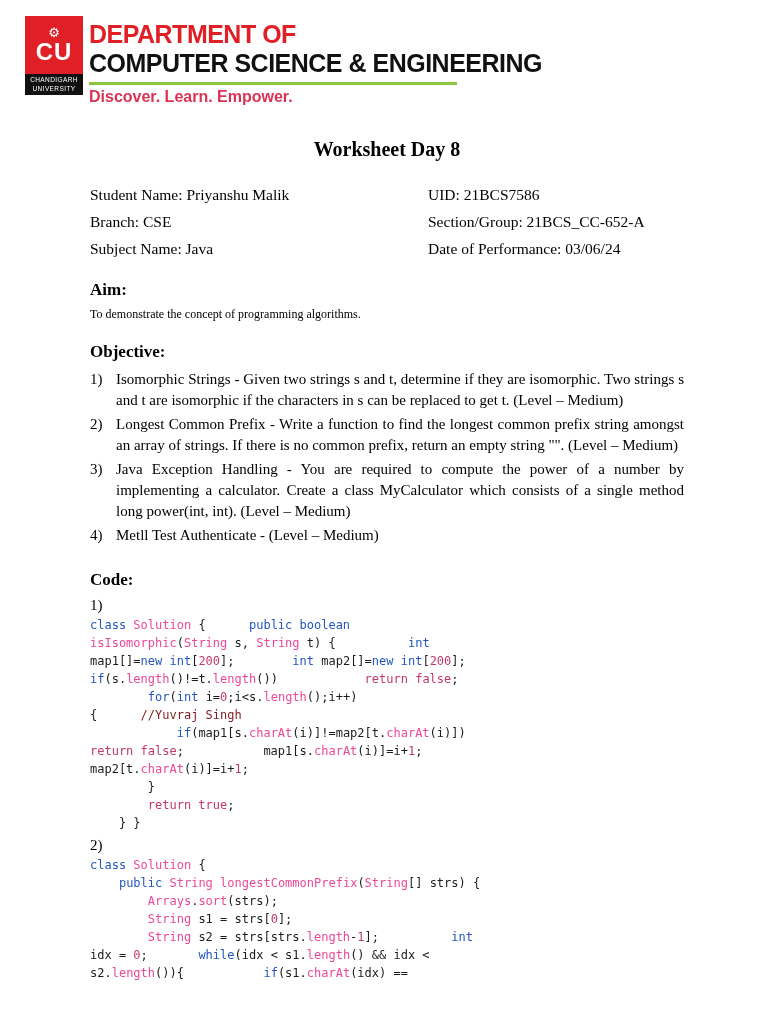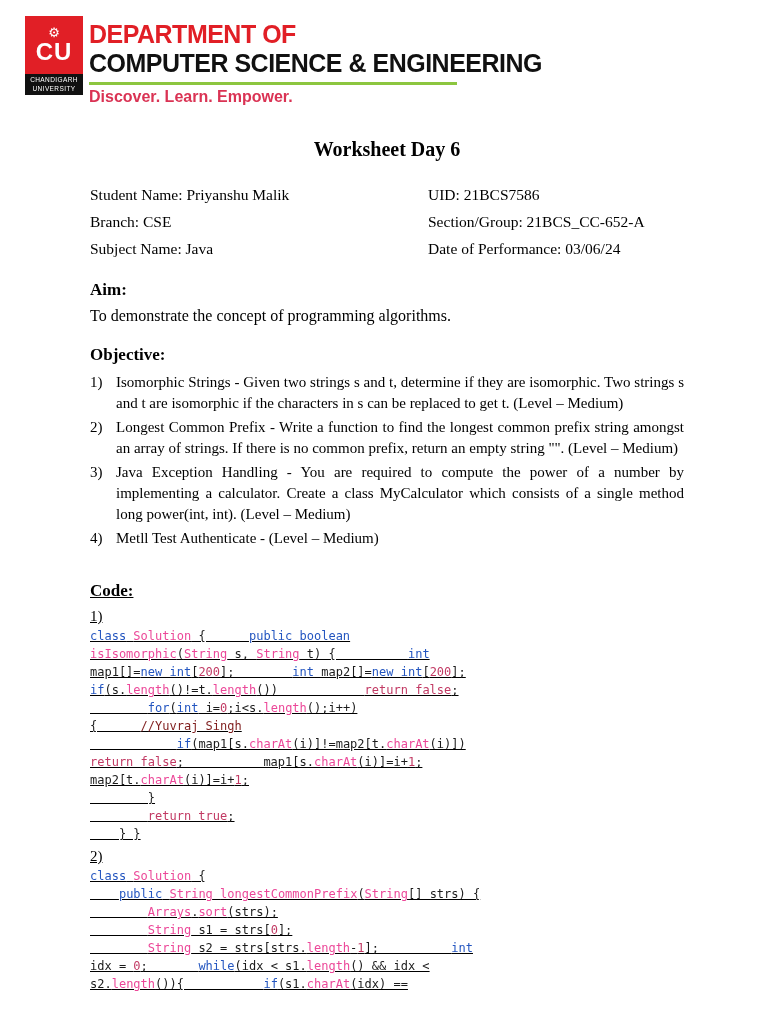--- a/index.html
+++ b/index.html
@@ -27,27 +27,27 @@
 
   
   .content{position:absolute;left:90px;top:138px;width:594px;}
   .title{font-size:20px;font-weight:bold;text-align:center;margin:0 0 24px;}
 
   .info-grid{display:grid;grid-template-columns:338px 1fr;row-gap:6px;font-size:15.5px;line-height:1.35;}
   .info-cell b{font-weight:normal;}
 
   .sec{margin-top:20px;}
   .sec h2{font-size:17px;font-weight:bold;margin:0 0 7px;}
-  .aim-text{font-size:16px;margin:0;}
+  .aim-text{font-size:12px;margin:0;}
 
   .obj-item{display:flex;font-size:15px;line-height:1.43;margin-bottom:2px;}
   .obj-num{width:26px;flex-shrink:0;}
   .obj-text{text-align:justify;}
 
-  .sec-code{margin-top:32px;text-decoration:underline;}
+  .sec-code{margin-top:24px;}
   .code-label{font-size:15px;margin:5px 0 2px;}
   .code-block{font-family:"DejaVu Sans Mono","Liberation Mono",monospace;
               font-size:12px;line-height:18px;white-space:pre;color:#1b1b1b;}
   .code-line{min-height:18px;}
   .tok-k{color:#2456c0;}
   .tok-t{color:#ec4899;}
   .tok-r{color:#c23a64;}
   .tok-p{color:#1b1b1b;}
   .tok-c{color:#7f1d1d;text-align:center;}
 </style>
@@ -69,21 +69,21 @@
     </div>
     <div class="dept">
       <div class="dept-line1">DEPARTMENT OF</div>
       <div class="dept-line2">COMPUTER SCIENCE &amp; ENGINEERING</div>
       <div class="green-rule"></div>
       <div class="tagline">Discover. Learn. Empower.</div>
     </div>
   </header>
 
   <main class="content">
-    <h1 class="title">Worksheet Day 6</h1>
+    <h1 class="title">Worksheet Day 8</h1>
 
     <section class="info-grid" id="info-grid">
         <div class="info-cell"><b>Student Name:</b> Priyanshu Malik</div>
         <div class="info-cell"><b>UID:</b> 21BCS7586</div>
         <div class="info-cell"><b>Branch:</b> CSE</div>
         <div class="info-cell"><b>Section/Group:</b> 21BCS_CC-652-A</div>
         <div class="info-cell"><b>Subject Name:</b> Java</div>
         <div class="info-cell"><b>Date of Performance:</b> 03/06/24</div>
       </section>
 

